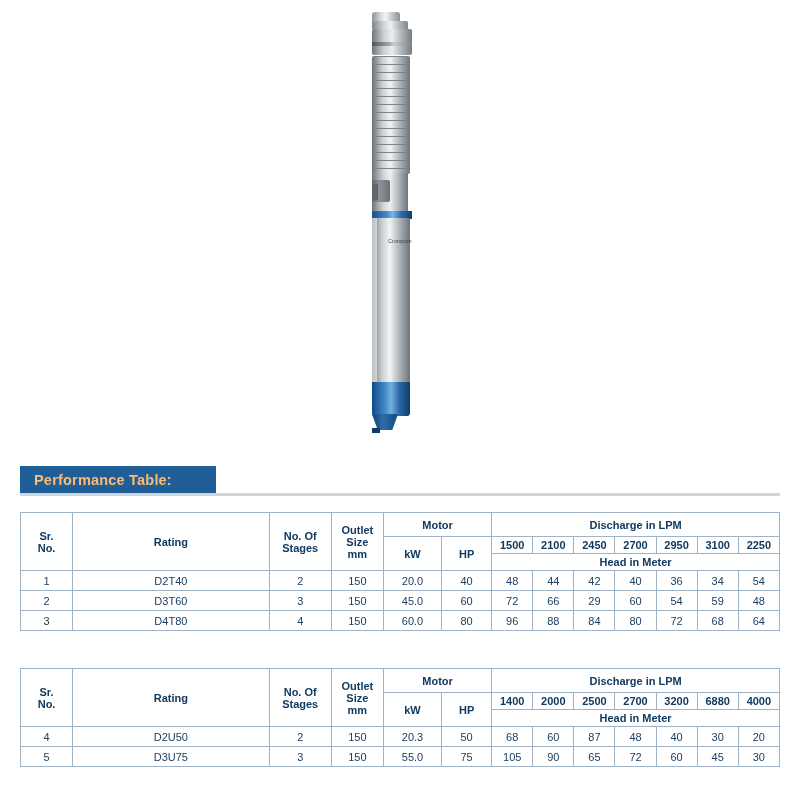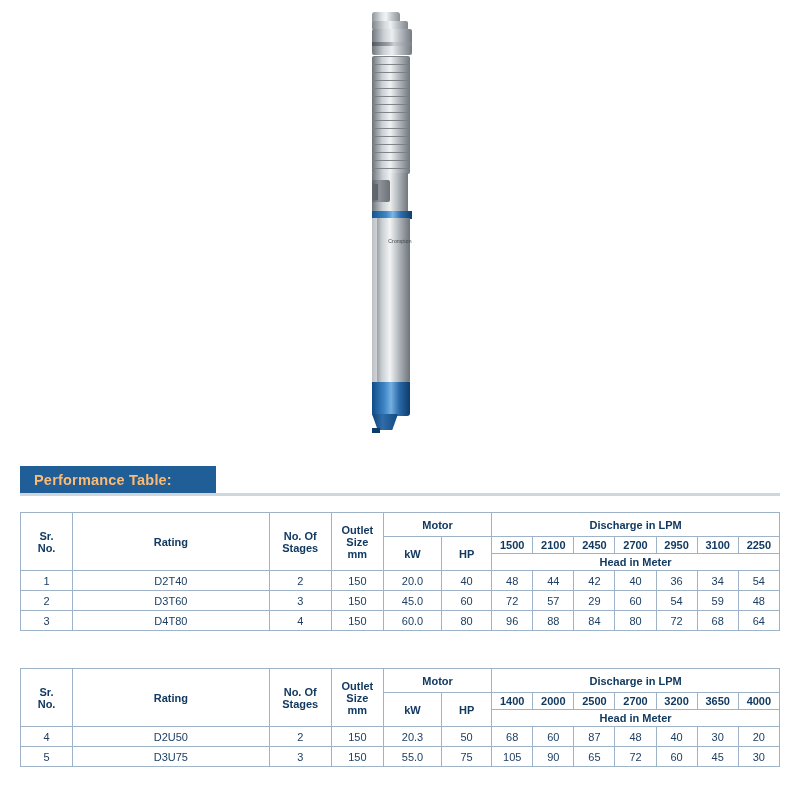--- a/index.html
+++ b/index.html
@@ -330,21 +330,21 @@
         <td>54</td>
       </tr>
       <tr>
         <td>2</td>
         <td>D3T60</td>
         <td>3</td>
         <td>150</td>
         <td>45.0</td>
         <td>60</td>
         <td>72</td>
-        <td>57</td>
+        <td>66</td>
         <td>29</td>
         <td>60</td>
         <td>54</td>
         <td>59</td>
         <td>48</td>
       </tr>
       <tr>
         <td>3</td>
         <td>D4T80</td>
         <td>4</td>
@@ -398,21 +398,21 @@
         <th colspan="7" class="h-tall">Discharge in LPM</th>
       </tr>
       <tr>
         <th rowspan="2">kW</th>
         <th rowspan="2">HP</th>
         <th>1400</th>
         <th>2000</th>
         <th>2500</th>
         <th>2700</th>
         <th>3200</th>
-        <th>3650</th>
+        <th>6880</th>
         <th>4000</th>
       </tr>
       <tr>
         <th colspan="7">Head in Meter</th>
       </tr>
     </thead>
     <tbody>
       <tr>
         <td>4</td>
         <td>D2U50</td>

